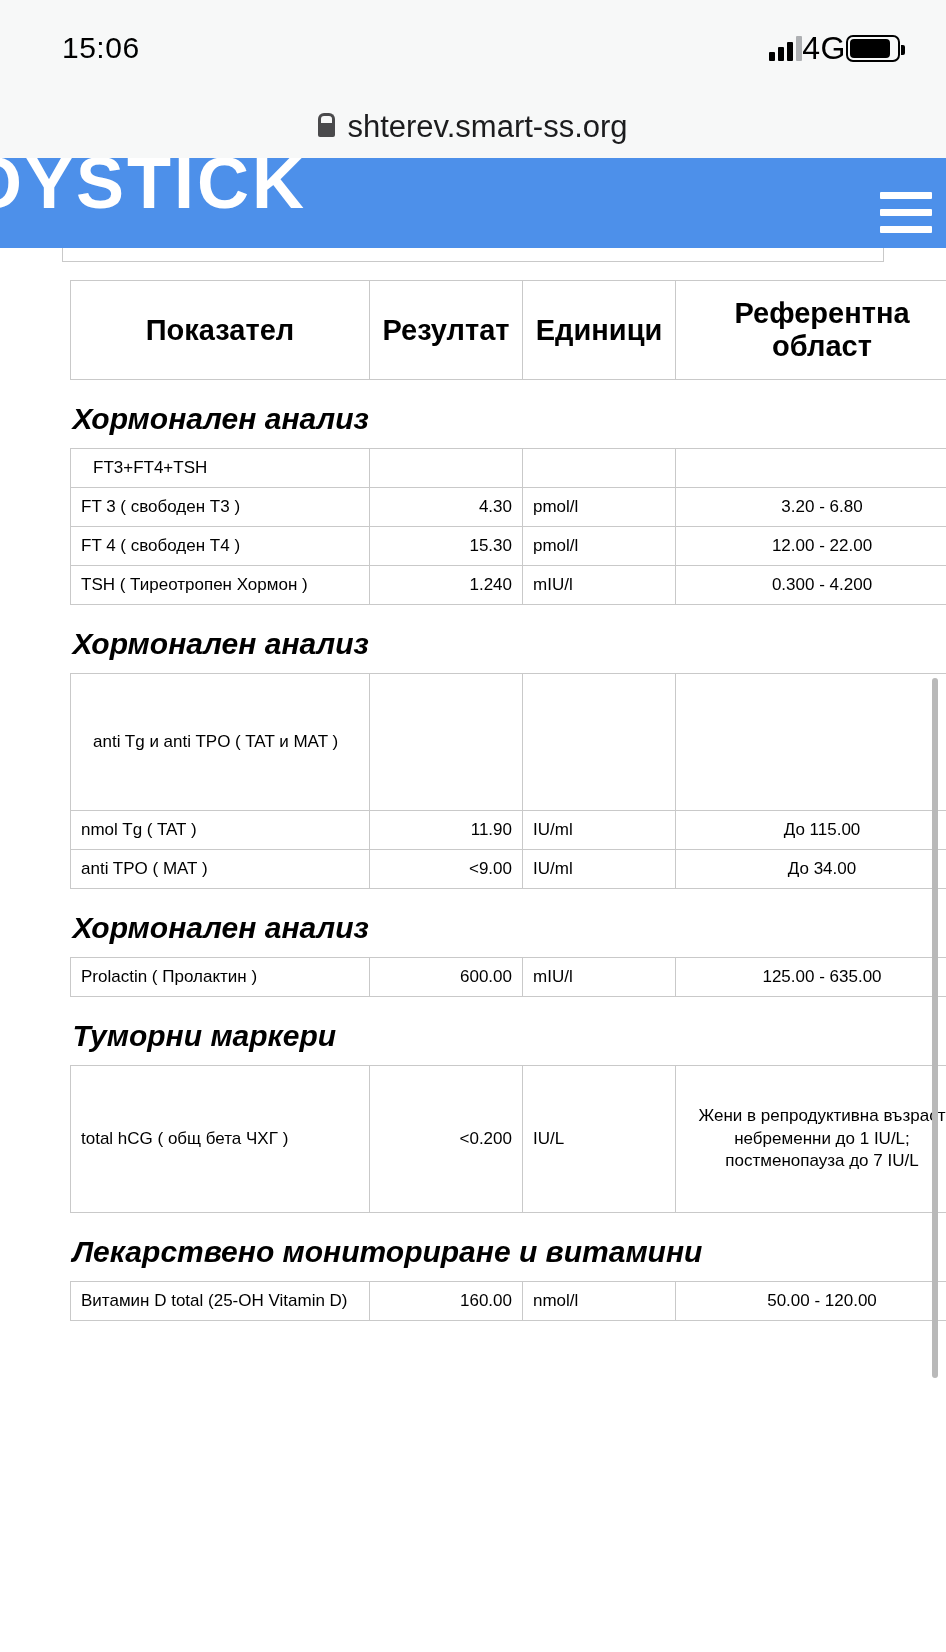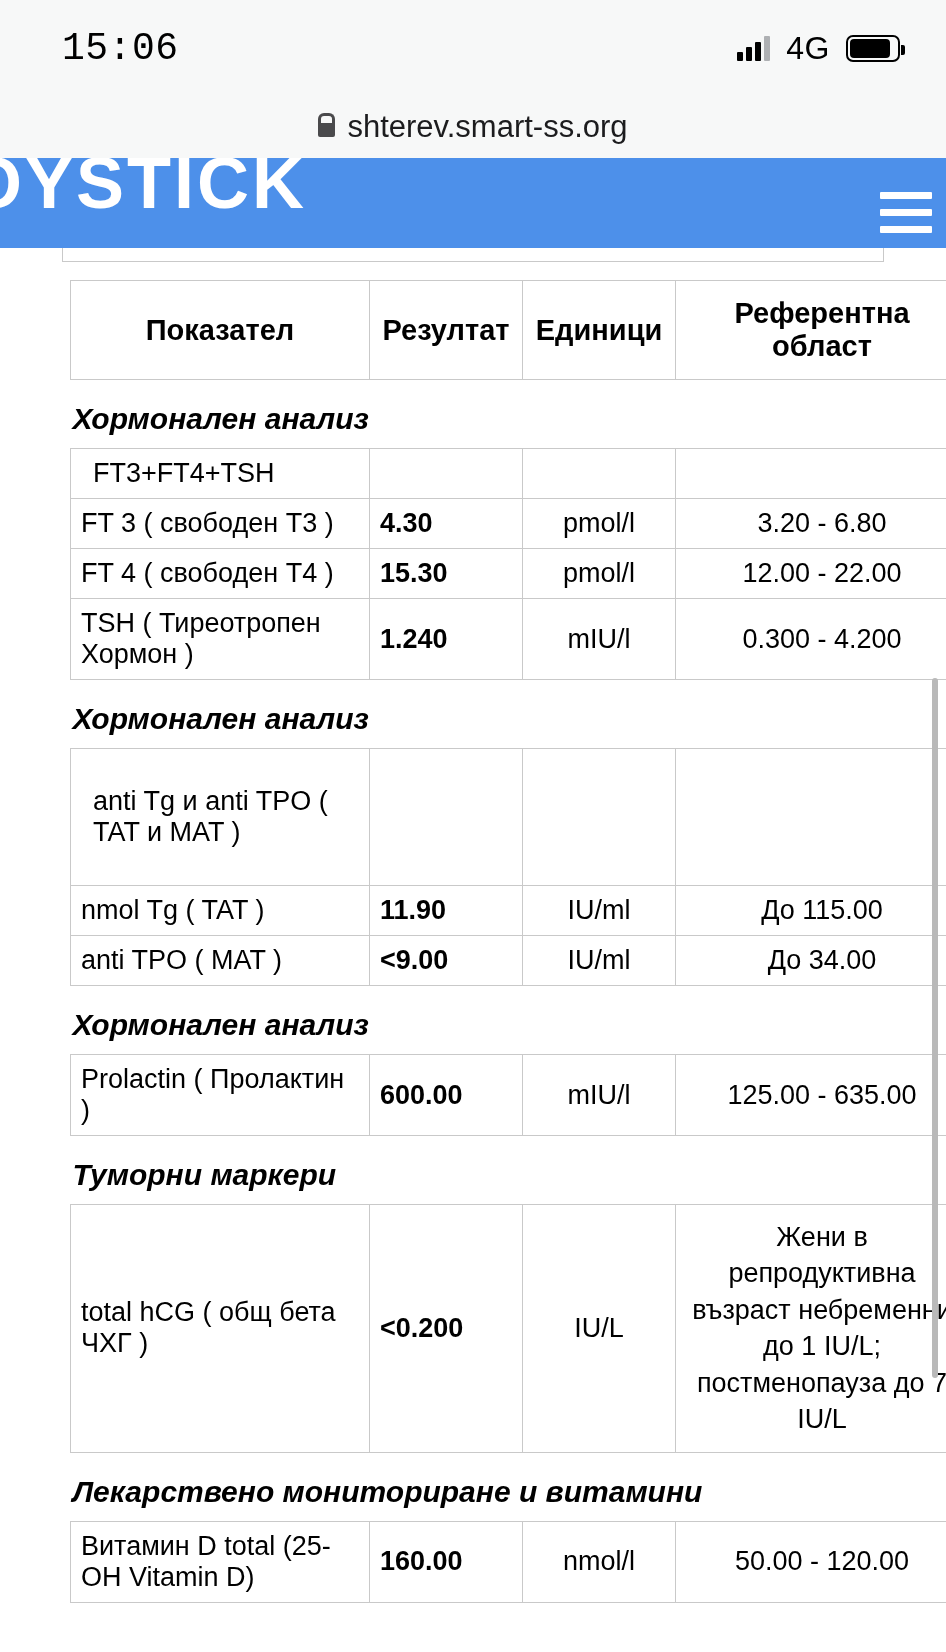--- a/index.html
+++ b/index.html
@@ -20,29 +20,28 @@
   .statusbar {
     height: 96px;
     background: #f7f8f8;
     display: flex;
     align-items: center;
     justify-content: space-between;
     padding: 0 46px 0 62px;
     box-sizing: border-box;
   }
   .clock {
-    font-size: 38px;
+    font-size: 30px;
     font-weight: 400;
     letter-spacing: 0.5px;
-    font-family: Liberation Mono, monospace;
   }
   .status-right {
     display: flex;
     align-items: center;
-    gap: 16px;
+    gap: 0;
   }
   .signal {
     display: flex;
     align-items: flex-end;
     gap: 3px;
     height: 26px;
   }
   .signal i {
     display: block;
     width: 6px;
@@ -163,21 +162,21 @@
 
   table.results {
     border-collapse: collapse;
     margin: 18px 62px 0 70px;
     width: 816px;
     table-layout: fixed;
   }
   table.results td, table.results th {
     border: 1px solid #c9c9c9;
     padding: 9px 10px;
-    font-size: 27px;
+    font-size: 17px;
     vertical-align: middle;
   }
   th.col-name   { width: 286px; margin-left: 16px; }
   th.col-result { width: 140px; }
   th.col-units  { width: 140px; margin-left: 40px; }
   th.col-ref    { width: 280px; }
 
   table.results thead th {
     font-size: 29px;
     font-weight: 700;
@@ -186,22 +185,22 @@
   }
   tr.group td {
     border: none;
     font-style: italic;
     font-weight: 700;
     font-size: 30px;
     padding: 22px 0 12px 2px;
   }
   td.name      { text-align: left; }
   td.name.indent { padding-left: 22px; }
-  td.result    { text-align: left; font-weight: 700; }
-  td.units     { text-align: center; }
+  td.result    { text-align: right; font-weight: 400; }
+  td.units     { }
   td.ref       { text-align: center; }
   td.ref.multi { line-height: 1.35; padding: 14px 12px; }
   tr.tall td { height: 118px; }
 
   
   .scroll-indicator {
     position: absolute;
     right: 8px;
     top: 430px;
     width: 6px;

